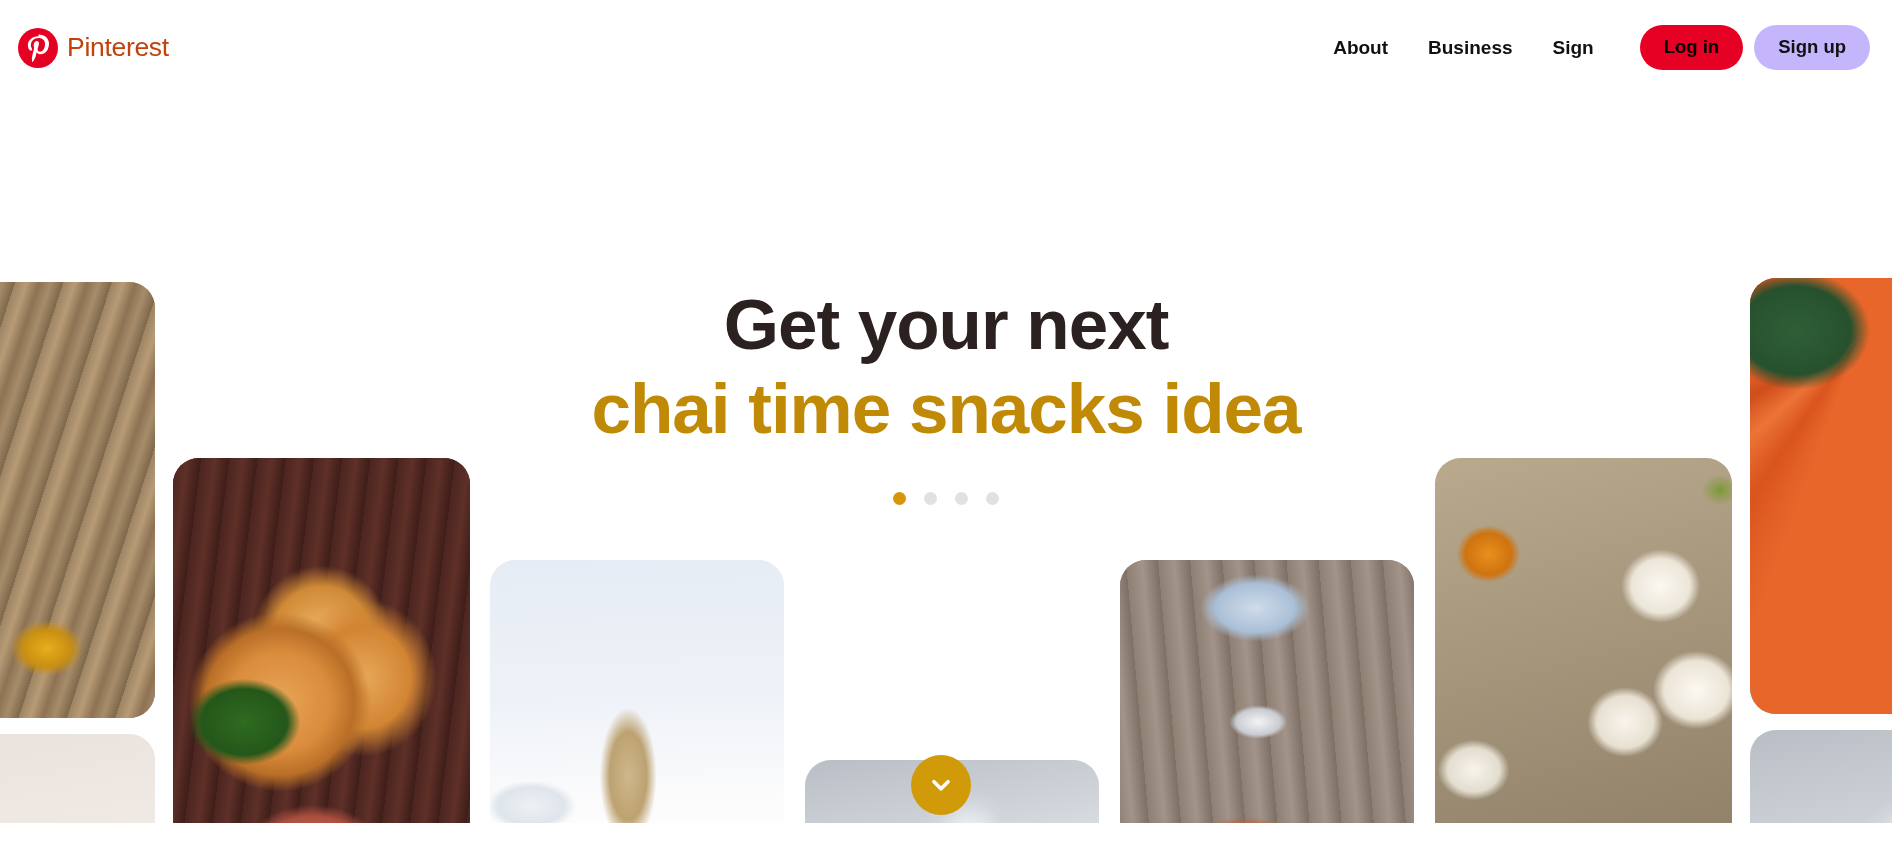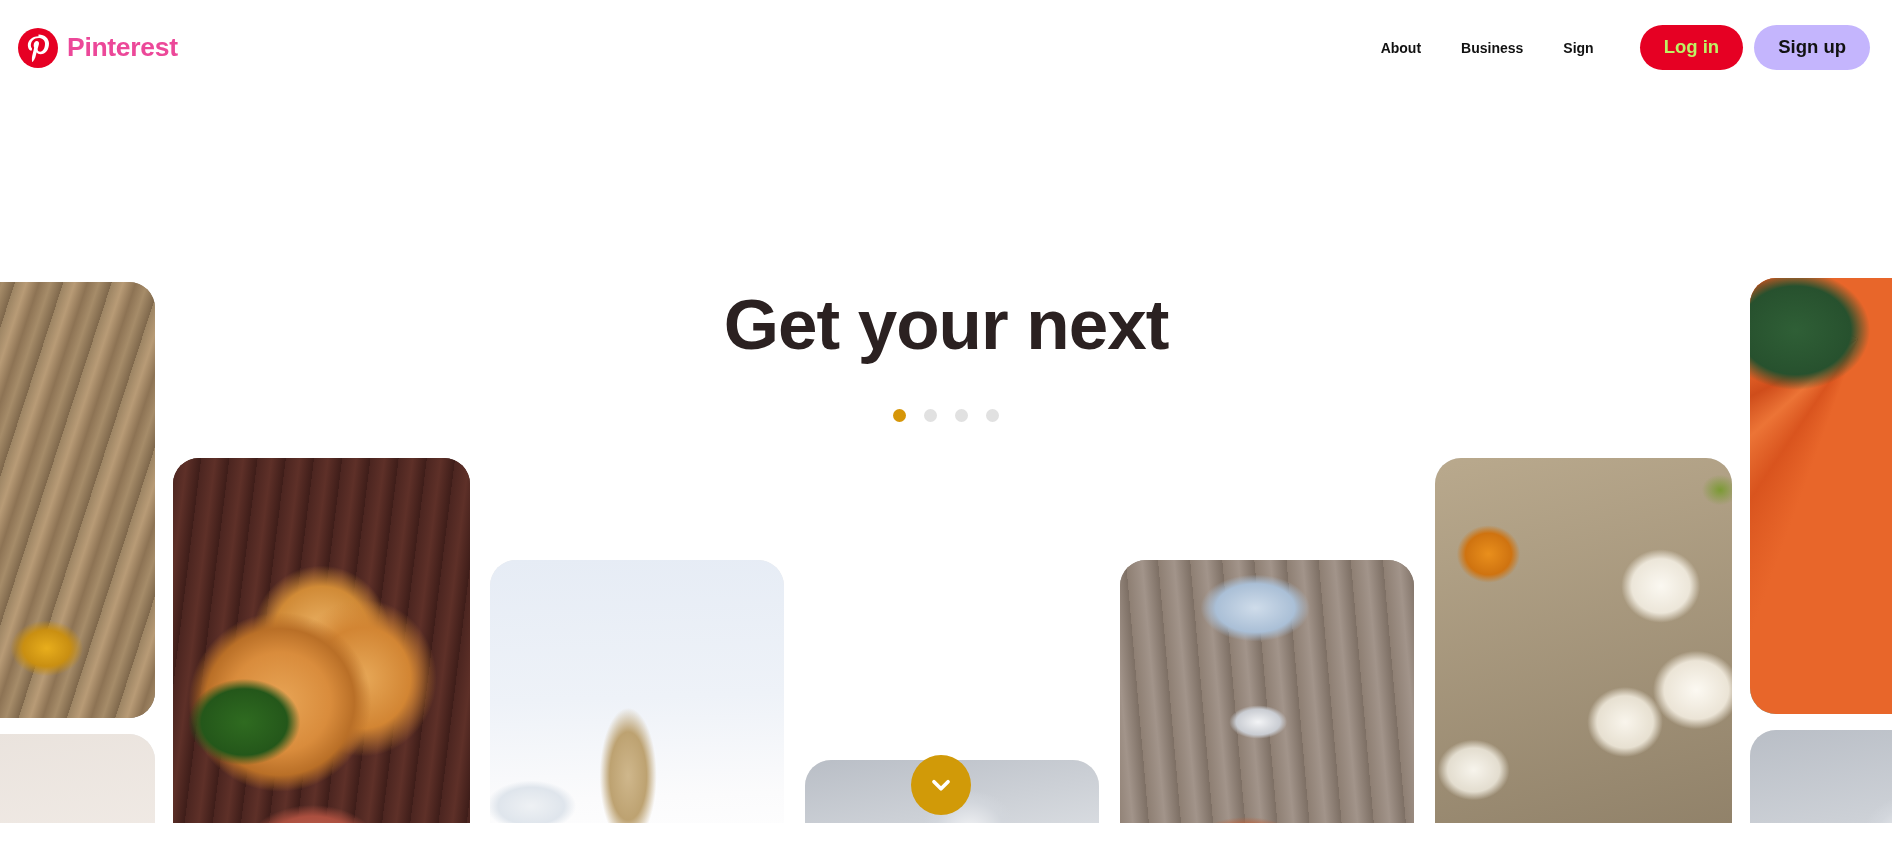--- a/index.html
+++ b/index.html
@@ -20,53 +20,53 @@
     z-index:40;
     background:transparent;
   }
   .brand {
     display:flex; align-items:center; gap:9px;
     margin-left:18px;
     cursor:pointer;
   }
   .brand-logo { width:40px; height:40px; display:block; }
   .brand-name {
-    color:#ec4899;
+    color:#c2410c;
     font-size:26.5px;
-    font-weight:700;
+    font-weight:400;
     letter-spacing:-0.3px;
     line-height:1;
   }
   .nav {
     margin-left:auto;
     display:flex; align-items:center;
     margin-right:22px;
   }
   .nav-link {
     color:#111111;
-    font-size:14px;
+    font-size:19px;
     font-weight:600;
     padding:10px 20px;
     border-radius:22px;
     cursor:pointer;
     white-space:nowrap;
   }
   .btn {
     border:none; outline:none;
     font-family:inherit;
     font-size:18.5px;
     font-weight:700;
     border-radius:24px;
     padding:12px 24px;
     cursor:pointer;
     white-space:nowrap;
     line-height:1.1;
   }
   .btn-login {
-    background:#e60023; color:#bef264;
+    background:#e60023; color:#000000;
     margin-left:26px;
   }
   .btn-signup {
     background:#c4b5fd; color:#111111;
     margin-left:11px;
   }
 
   
   .hero {
     position:absolute; top:0; left:0;
@@ -242,20 +242,21 @@
   <button class="scroll-btn">
     <span>
       <svg width="26" height="26" viewBox="0 0 24 24" fill="none" stroke="#ffffff" stroke-width="3.4" stroke-linecap="round" stroke-linejoin="round">
         <polyline points="5.5,9 12,15.5 18.5,9"></polyline>
       </svg>
     </span>
   </button>
 
   <div class="hero-center">
     <div class="hero-line1">Get your next</div>
+    <div class="hero-line2">chai time snacks idea</div>
 
     <div class="dots">
       <span class="dot active"></span>
       <span class="dot"></span>
       <span class="dot"></span>
       <span class="dot"></span>
     </div>
   </div>
 </div>
 

